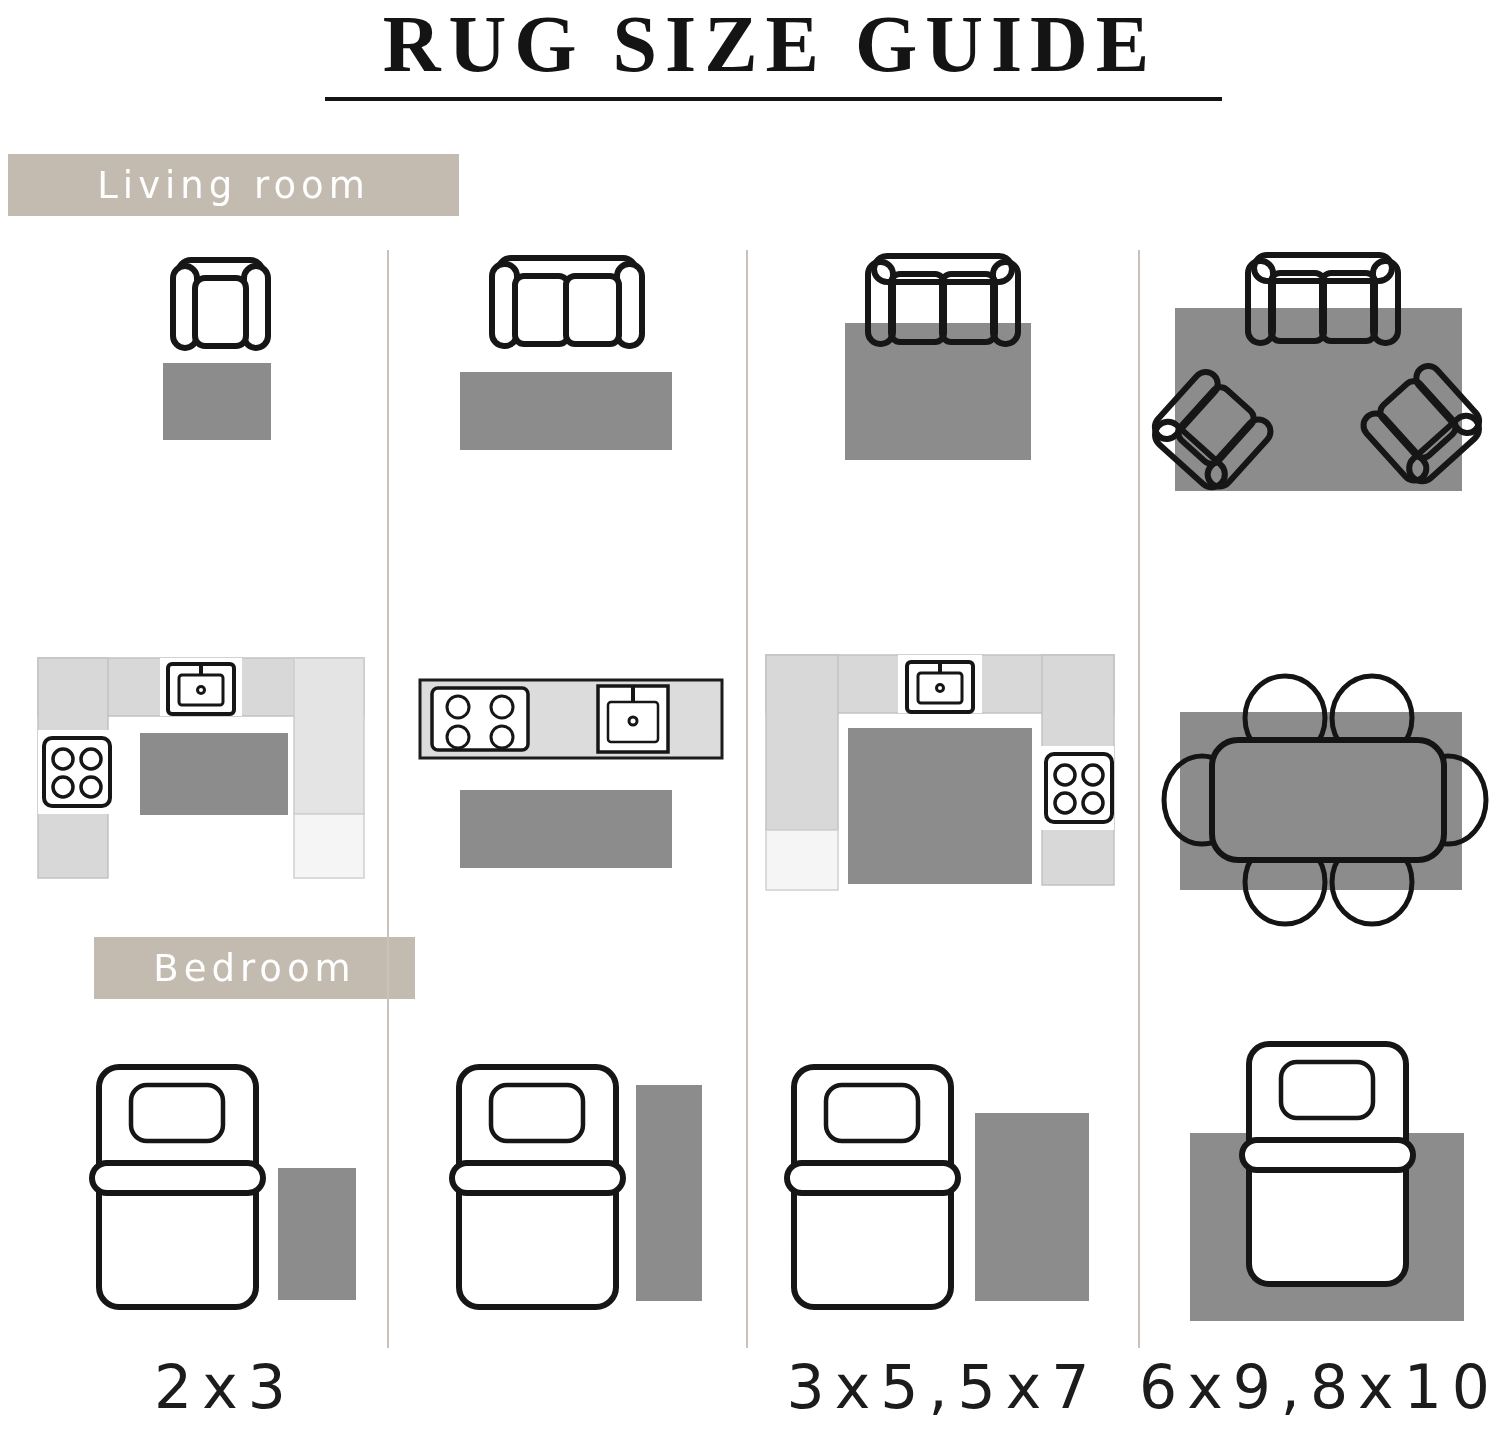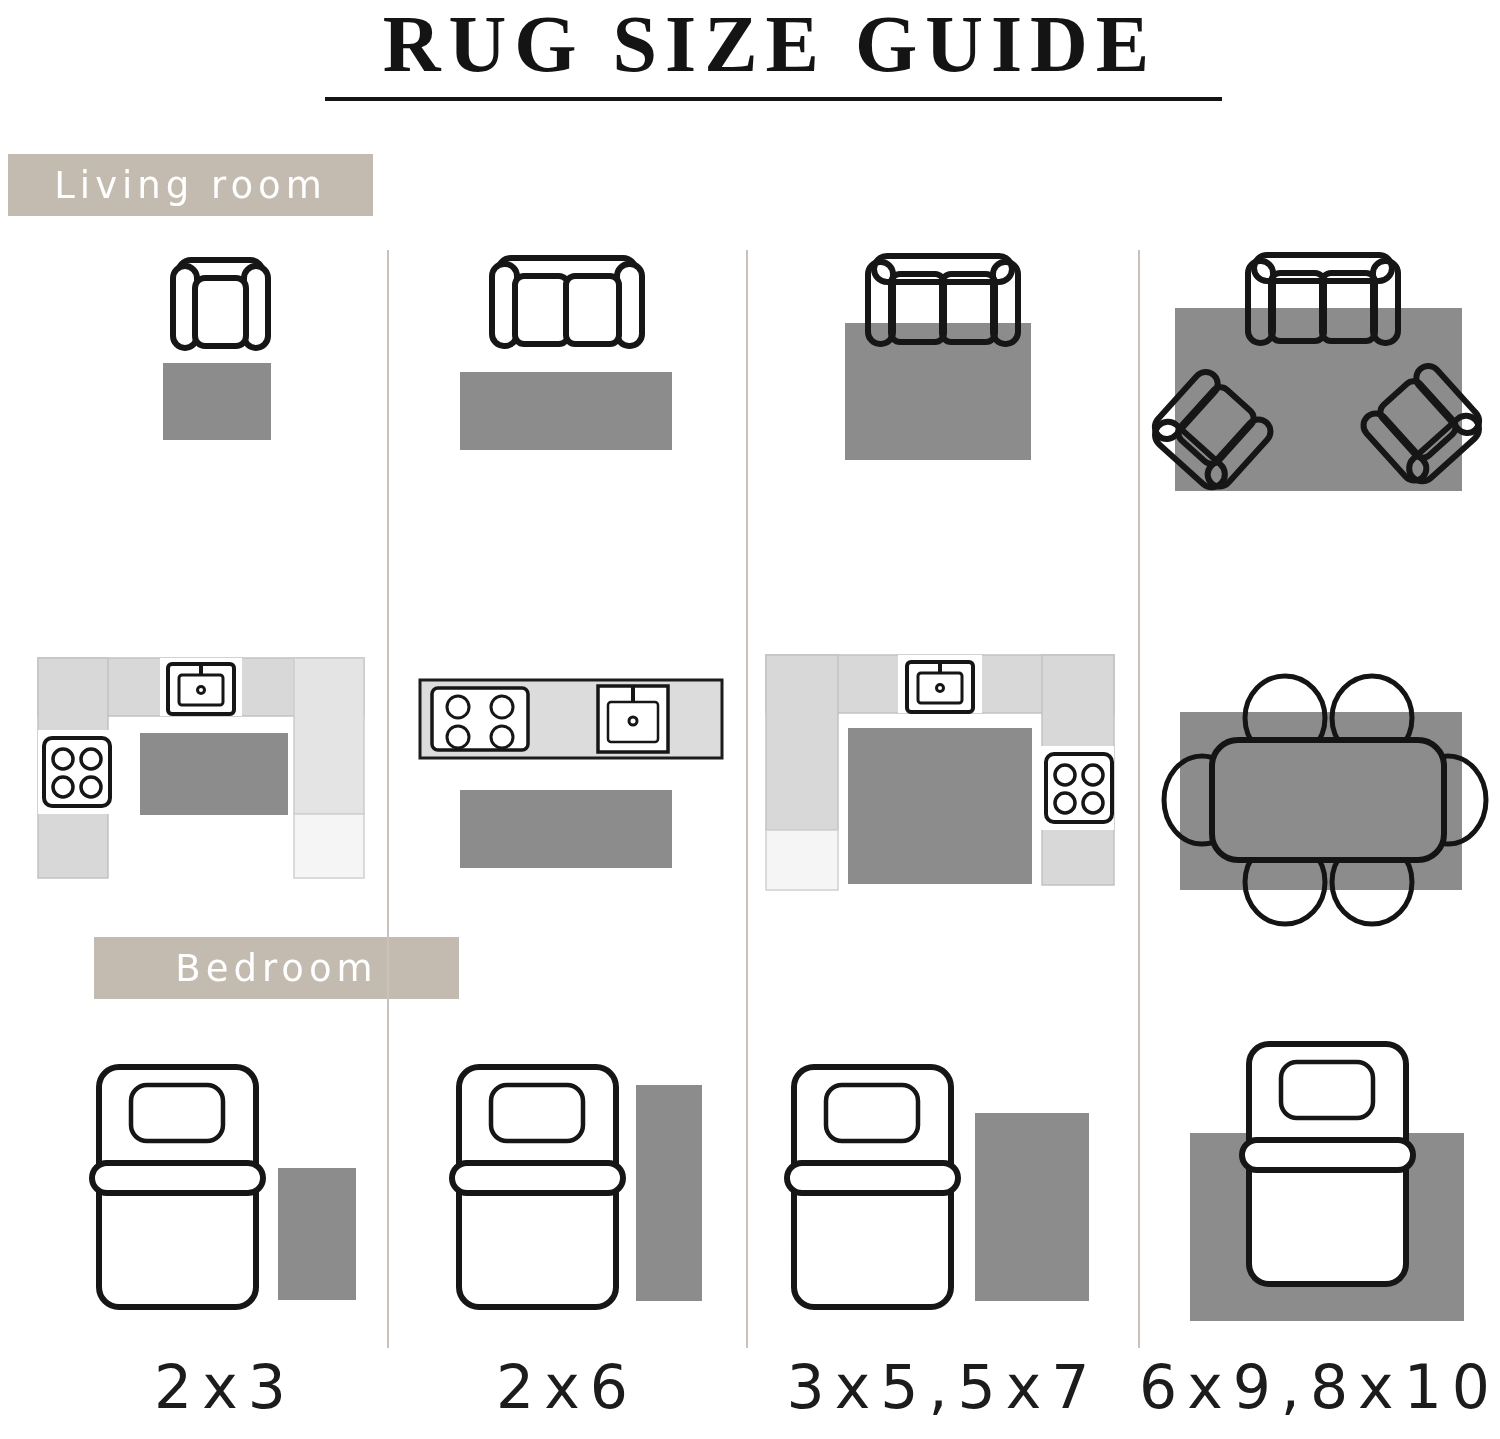--- a/index.html
+++ b/index.html
@@ -19,23 +19,23 @@
   .title-underline {
     position:absolute; left:325px; top:97px; width:897px; height:4px;
     background:#141414;
   }
   .section-label {
     position:absolute; background:#c3bbb0; color:#ffffff;
     display:flex; align-items:center; justify-content:center;
     font-size:37px; letter-spacing:5px; font-weight:500;
     white-space:nowrap;
   }
-  .lbl-living  { left:8px;  top:154px; width:365px; height:62px; }
+  .lbl-living  { left:8px;  top:154px; width:451px; height:62px; }
   .lbl-kitchen { left:8px;  top:520px; width:546px; height:62px; }
-  .lbl-bedroom { left:94px; top:937px; width:365px; height:62px; }
+  .lbl-bedroom { left:94px; top:937px; width:321px; height:62px; }
   .divider {
     position:absolute; top:250px; height:1098px; width:2px;
     background:#cac2b8;
   }
   .div-1 { left:387px; } .div-2 { left:746px; } .div-3 { left:1138px; }
   .size-label {
     position:absolute; top:1352px; height:70px;
     font-size:60px; letter-spacing:10px; color:#1c1c1c;
     text-align:center; line-height:70px; white-space:nowrap;
   }
@@ -177,17 +177,16 @@
     <rect x="636" y="1085" width="66" height="216" fill="#8c8c8c"></rect>
 
     <use href="#bed" x="790" y="1063" fill="#ffffff" stroke="#161616"></use>
     <rect x="975" y="1113" width="114" height="188" fill="#8c8c8c"></rect>
 
     <rect x="1190" y="1133" width="274" height="188" fill="#8c8c8c"></rect>
     <use href="#bed" x="1245" y="1040" fill="#ffffff" stroke="#161616"></use>
   </svg>
 
   <div class="size-label sz-1">2x3</div>
-  <div class="size-label sz-2">2x6</div>
   <div class="size-label sz-3">3x5,5x7</div>
   <div class="size-label sz-4">6x9,8x10</div>
 
 </div>
 
 </body></html>

